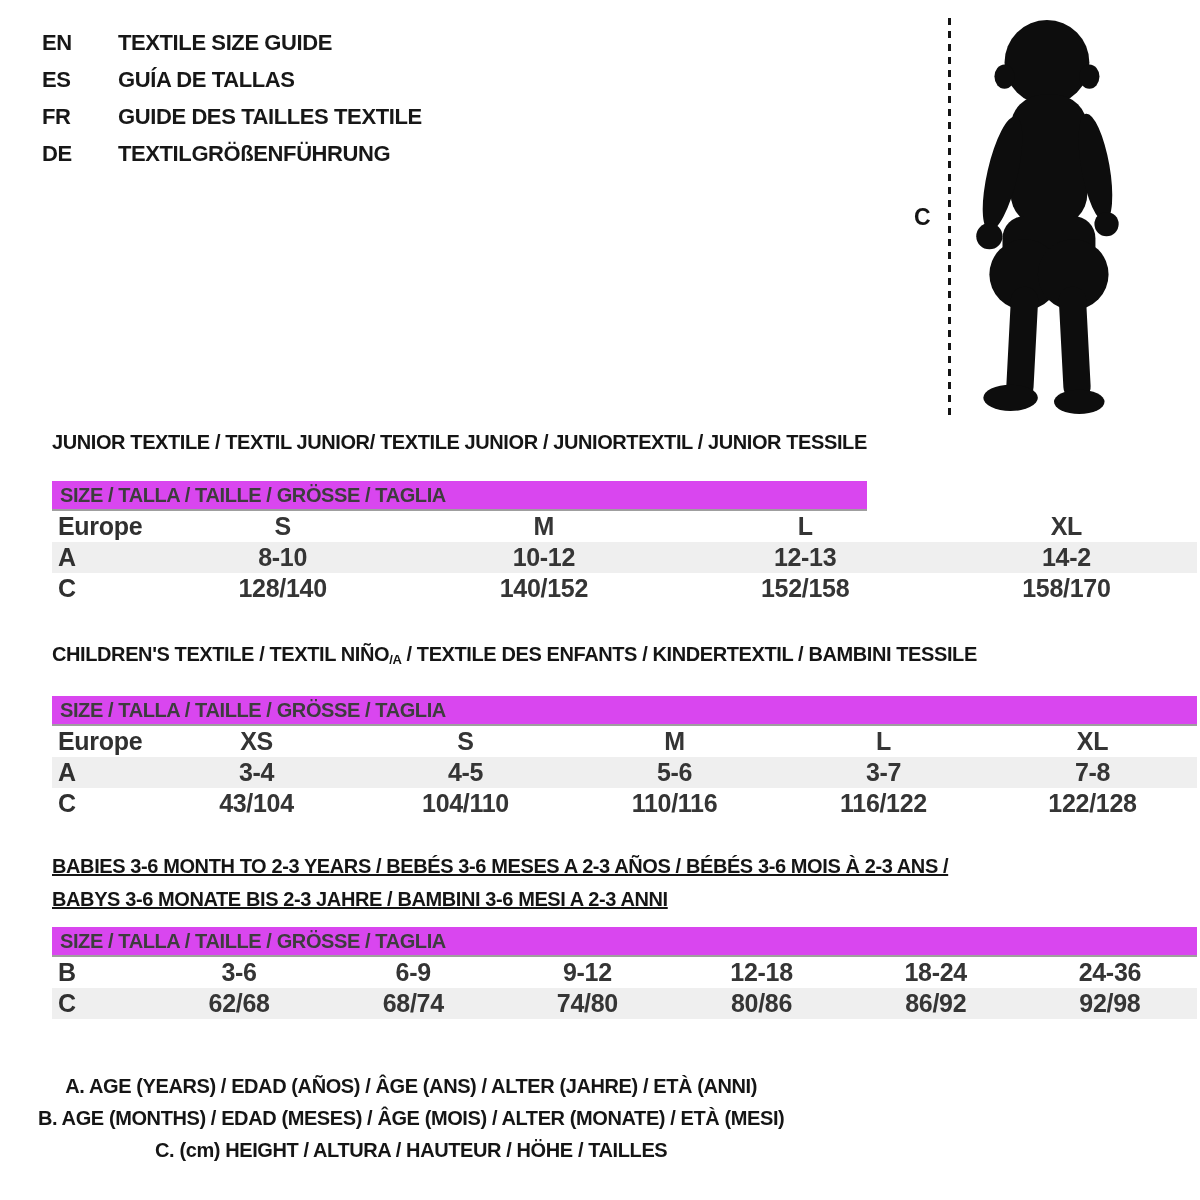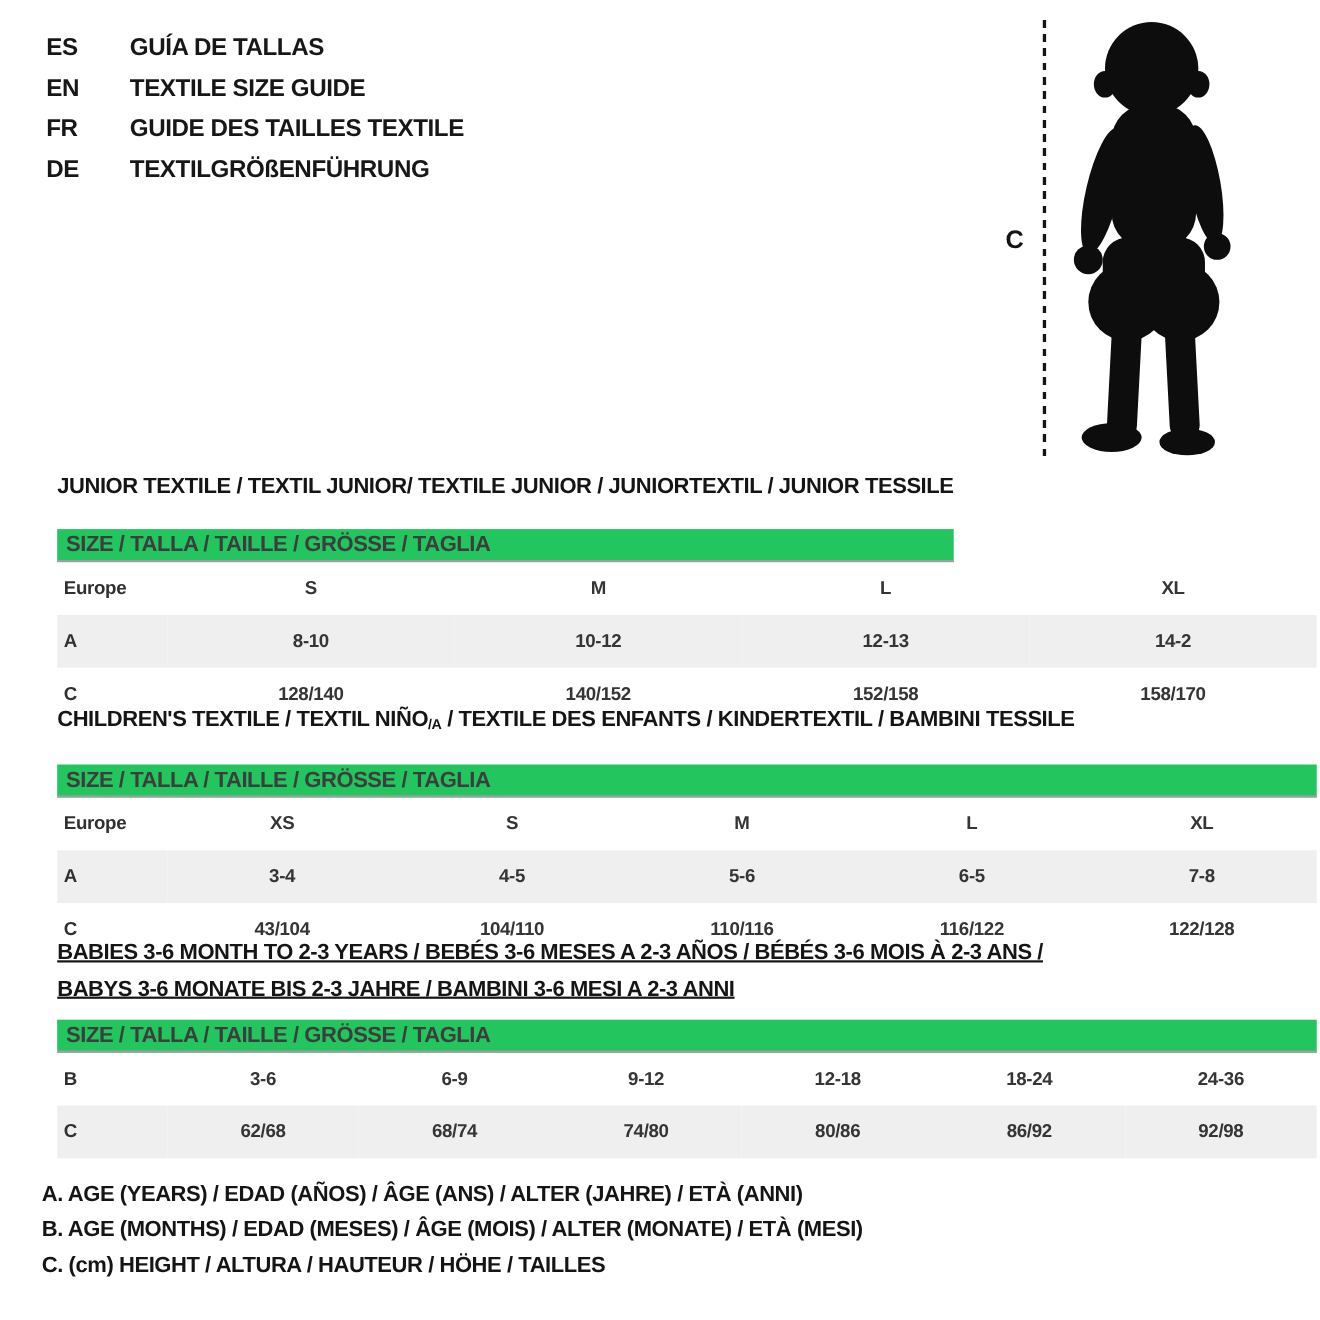--- a/index.html
+++ b/index.html
@@ -25,57 +25,57 @@
     background:repeating-linear-gradient(to bottom,#141414 0 7px,transparent 7px 13px);
   }
   .measure-label { position:absolute; left:14px; top:204px; font-size:23px; color:#141414; }
   .silhouette { position:absolute; left:62px; top:14px; width:180px; height:404px; }
 
   
   .section { position:absolute; left:52px; width:1145px; }
   .section-heading { font-size:20px; letter-spacing:-0.4px; color:#151515; line-height:24px; }
   .section-heading .sub { font-size:13px; position:relative; top:3px; }
   .size-bar {
-    margin-top:27px; height:30px; background:#22c55e;
+    margin-top:27px; height:30px; background:#d946ef;
     border-bottom:2px solid #9f9f9f;
     font-size:20px; letter-spacing:-0.4px; color:#3d3d3d;
     line-height:28px; padding-left:8px;
   }
   .narrow { width:815px; }
   table.size-table { width:100%; border-collapse:collapse; table-layout:fixed; }
   table.size-table td {
-    height:48px; text-align:center; vertical-align:middle;
-    font-size:17px; font-weight:700; letter-spacing:-0.3px; color:#353535; padding:0;
+    height:31px; text-align:center; vertical-align:middle;
+    font-size:25px; font-weight:700; letter-spacing:-0.3px; color:#353535; padding:0;
   }
   table.size-table td.row-label { text-align:left; padding-left:6px; width:100px; color:#303030; }
   table.size-table tr.shaded { background:#efefef; }
 
   #section-junior   { top:430px; }
   #section-children { top:642px; }
   #section-babies   { top:850px; }
   #section-babies .heading-line { font-size:20px; letter-spacing:-0.4px; line-height:33px; color:#151515;text-decoration:underline; }
   #section-babies .size-bar { margin-top:11px; }
 
   
   .legend { position:absolute; left:38px; top:1070px; }
-  .legend-line { font-size:20px; letter-spacing:-0.4px; line-height:32px; color:#151515; }
+  .legend-line { font-size:20px; letter-spacing:-0.4px; line-height:32px; color:#151515;text-align:center; }
 </style>
 </head>
 <body>
 
 <div class="page">
 
   <div class="lang-block">
     <div class="lang-row">
+      <span class="lang-code">EN</span>
+      <span class="lang-title">TEXTILE SIZE GUIDE</span>
+    </div>
+    <div class="lang-row">
       <span class="lang-code">ES</span>
       <span class="lang-title">GUÍA DE TALLAS</span>
-    </div>
-    <div class="lang-row">
-      <span class="lang-code">EN</span>
-      <span class="lang-title">TEXTILE SIZE GUIDE</span>
     </div>
     <div class="lang-row">
       <span class="lang-code">FR</span>
       <span class="lang-title">GUIDE DES TAILLES TEXTILE</span>
     </div>
     <div class="lang-row">
       <span class="lang-code">DE</span>
       <span class="lang-title">TEXTILGRÖßENFÜHRUNG</span>
     </div>
   </div>
@@ -145,21 +145,21 @@
             <td>S</td>
             <td>M</td>
             <td>L</td>
             <td>XL</td>
           </tr>
           <tr class="shaded">
             <td class="row-label">A</td>
             <td>3-4</td>
             <td>4-5</td>
             <td>5-6</td>
-            <td>6-5</td>
+            <td>3-7</td>
             <td>7-8</td>
           </tr>
           <tr>
             <td class="row-label">C</td>
             <td>43/104</td>
             <td>104/110</td>
             <td>110/116</td>
             <td>116/122</td>
             <td>122/128</td>
           </tr>

